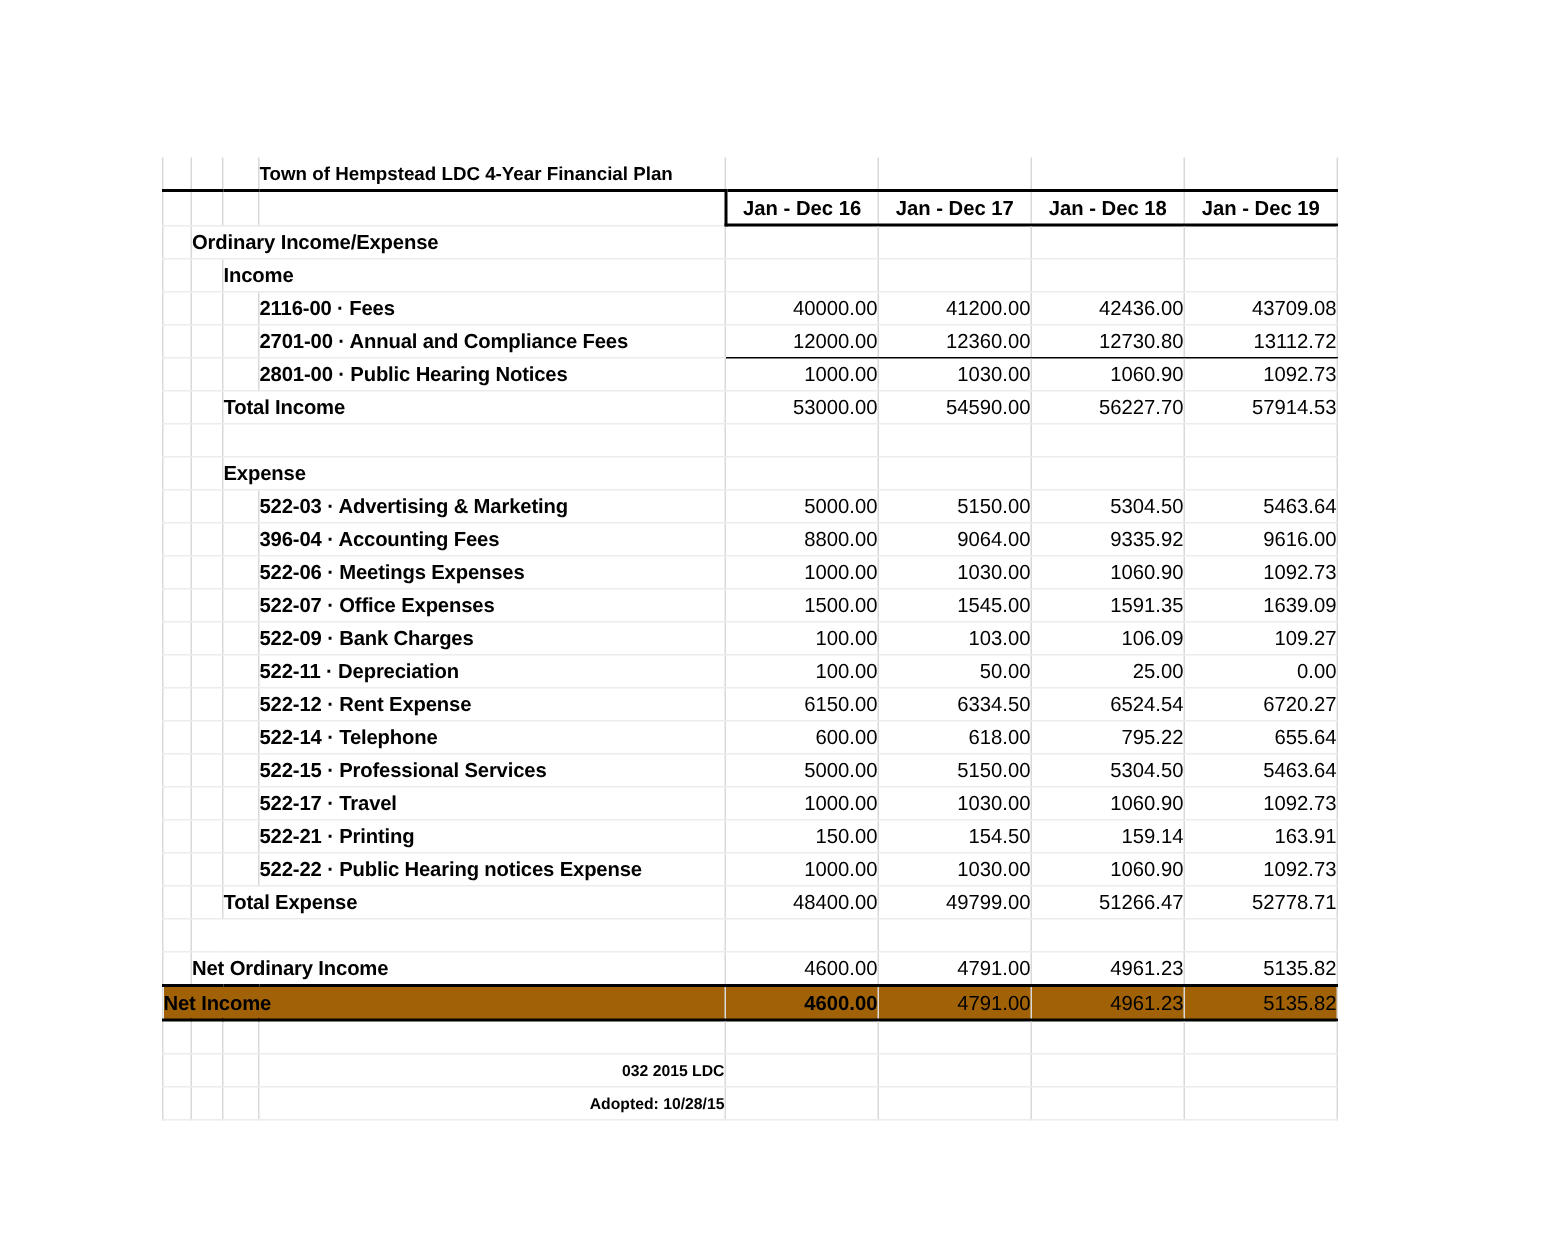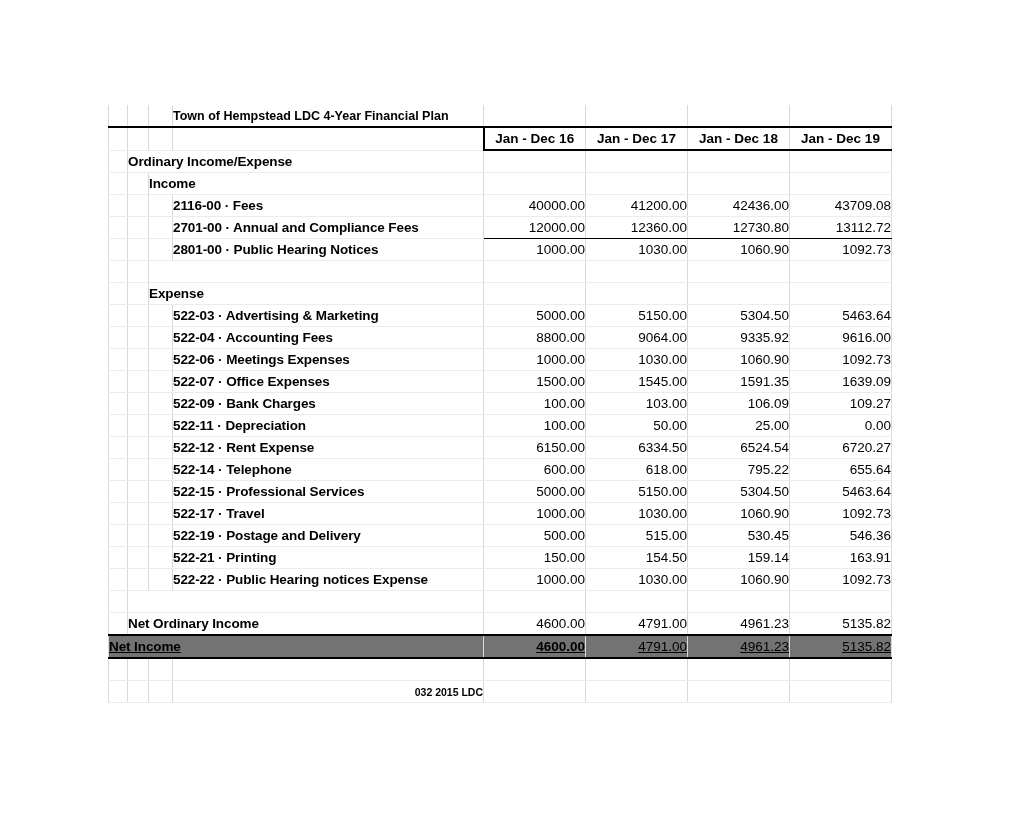--- a/index.html
+++ b/index.html
@@ -88,22 +88,21 @@
     padding-right: 0;
     margin-top: 17px;
   }
 
   
   td.box-left  { border-left: 2px solid #000000; }
   td.box-right { border-right: 2px solid #000000; }
 
   
   tr.net-income td {
-    background: #737373;
-    text-decoration: underline;
+    background: #a16207;
   }
 
   
   td.title-cell {
     font-weight: bold;
     font-size: 12.5px;
     padding-left: 4px;
     text-align: left;
     border-right: 1px solid #d9d9d9;
   }
@@ -196,20 +195,29 @@
         <tr>
           <td class="gutter frame-left"></td>
           <td class="gutter"></td>
           <td class="gutter"></td>
           <td class="label" colspan="1">2801-00 · Public Hearing Notices</td>
           <td class="num">1000.00</td>
           <td class="num">1030.00</td>
           <td class="num">1060.90</td>
           <td class="num box-right">1092.73</td>
         </tr>
+        <tr>
+          <td class="gutter frame-left"></td>
+          <td class="gutter"></td>
+          <td class="label" colspan="2">Total Income</td>
+          <td class="num rule-top">53000.00</td>
+          <td class="num rule-top">54590.00</td>
+          <td class="num rule-top">56227.70</td>
+          <td class="num rule-top box-right">57914.53</td>
+        </tr>
         <tr class="spacer">
           <td class="gutter frame-left"></td>
           <td class="gutter"></td>
           <td class="label" colspan="2"></td>
           <td class="num"></td>
           <td class="num"></td>
           <td class="num"></td>
           <td class="num box-right"></td>
         </tr>
         <tr>
@@ -228,21 +236,21 @@
           <td class="label" colspan="1">522-03 · Advertising &amp; Marketing</td>
           <td class="num">5000.00</td>
           <td class="num">5150.00</td>
           <td class="num">5304.50</td>
           <td class="num box-right">5463.64</td>
         </tr>
         <tr>
           <td class="gutter frame-left"></td>
           <td class="gutter"></td>
           <td class="gutter"></td>
-          <td class="label" colspan="1">522-04 · Accounting Fees</td>
+          <td class="label" colspan="1">396-04 · Accounting Fees</td>
           <td class="num">8800.00</td>
           <td class="num">9064.00</td>
           <td class="num">9335.92</td>
           <td class="num box-right">9616.00</td>
         </tr>
         <tr>
           <td class="gutter frame-left"></td>
           <td class="gutter"></td>
           <td class="gutter"></td>
           <td class="label" colspan="1">522-06 · Meetings Expenses</td>
@@ -318,45 +326,44 @@
           <td class="label" colspan="1">522-17 · Travel</td>
           <td class="num">1000.00</td>
           <td class="num">1030.00</td>
           <td class="num">1060.90</td>
           <td class="num box-right">1092.73</td>
         </tr>
         <tr>
           <td class="gutter frame-left"></td>
           <td class="gutter"></td>
           <td class="gutter"></td>
-          <td class="label" colspan="1">522-19 · Postage and Delivery</td>
-          <td class="num">500.00</td>
-          <td class="num">515.00</td>
-          <td class="num">530.45</td>
-          <td class="num box-right">546.36</td>
-        </tr>
-        <tr>
-          <td class="gutter frame-left"></td>
-          <td class="gutter"></td>
-          <td class="gutter"></td>
           <td class="label" colspan="1">522-21 · Printing</td>
           <td class="num">150.00</td>
           <td class="num">154.50</td>
           <td class="num">159.14</td>
           <td class="num box-right">163.91</td>
         </tr>
         <tr>
           <td class="gutter frame-left"></td>
           <td class="gutter"></td>
           <td class="gutter"></td>
           <td class="label" colspan="1">522-22 · Public Hearing notices Expense</td>
           <td class="num">1000.00</td>
           <td class="num">1030.00</td>
           <td class="num">1060.90</td>
           <td class="num box-right">1092.73</td>
+        </tr>
+        <tr>
+          <td class="gutter frame-left"></td>
+          <td class="gutter"></td>
+          <td class="label" colspan="2">Total Expense</td>
+          <td class="num rule-top">48400.00</td>
+          <td class="num rule-top">49799.00</td>
+          <td class="num rule-top">51266.47</td>
+          <td class="num rule-top box-right">52778.71</td>
         </tr>
         <tr class="spacer">
           <td class="gutter frame-left"></td>
           <td class="label" colspan="3"></td>
           <td class="num"></td>
           <td class="num"></td>
           <td class="num"></td>
           <td class="num box-right"></td>
         </tr>
         <tr>
@@ -387,15 +394,25 @@
         <tr class="note-row">
           <td class="gutter frame-left"></td>
           <td class="gutter"></td>
           <td class="gutter"></td>
           <td class="note-text">032 2015 LDC</td>
           <td class="num"></td>
           <td class="num"></td>
           <td class="num"></td>
           <td class="num"></td>
         </tr>
+        <tr class="note-row">
+          <td class="gutter frame-left"></td>
+          <td class="gutter"></td>
+          <td class="gutter"></td>
+          <td class="note-text">Adopted:  10/28/15</td>
+          <td class="num"></td>
+          <td class="num"></td>
+          <td class="num"></td>
+          <td class="num"></td>
+        </tr>
       </tbody>
   </table>
 </div>
 
 </body></html>

